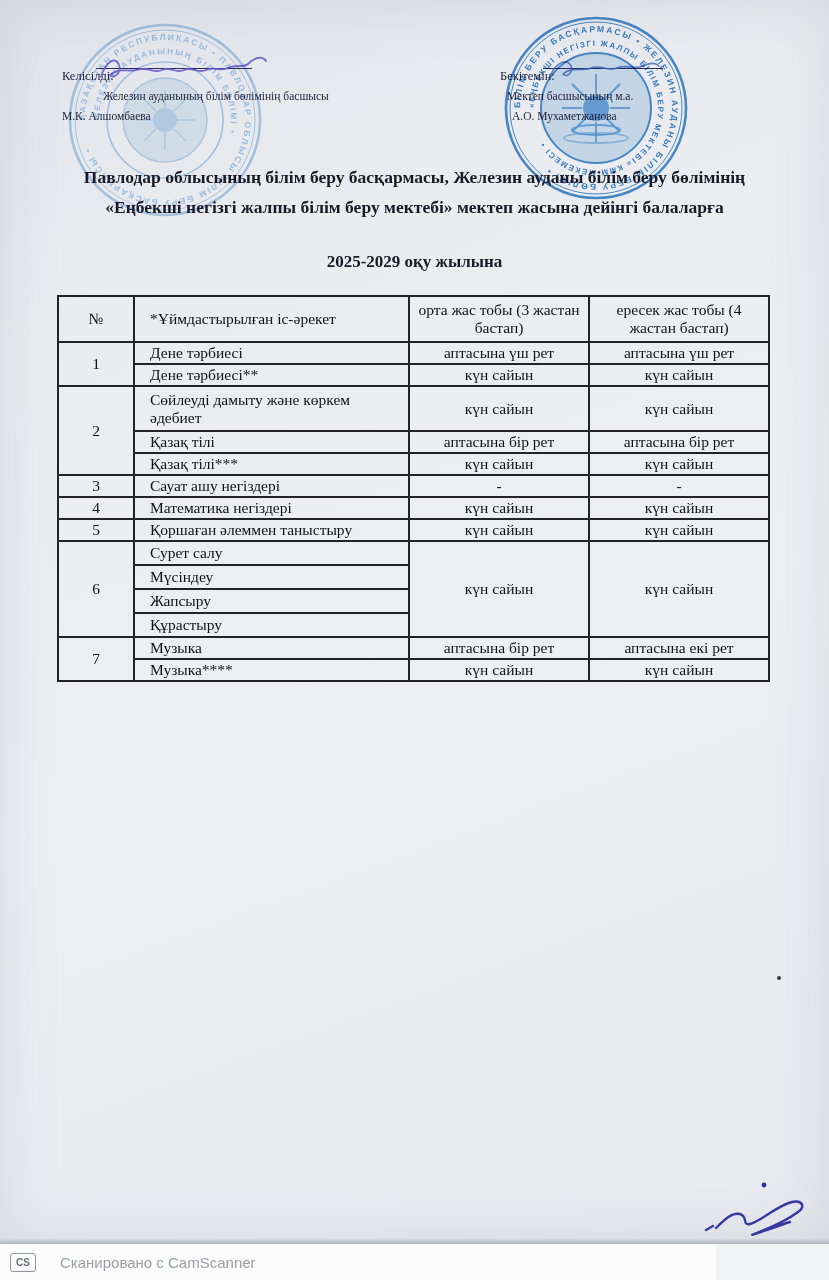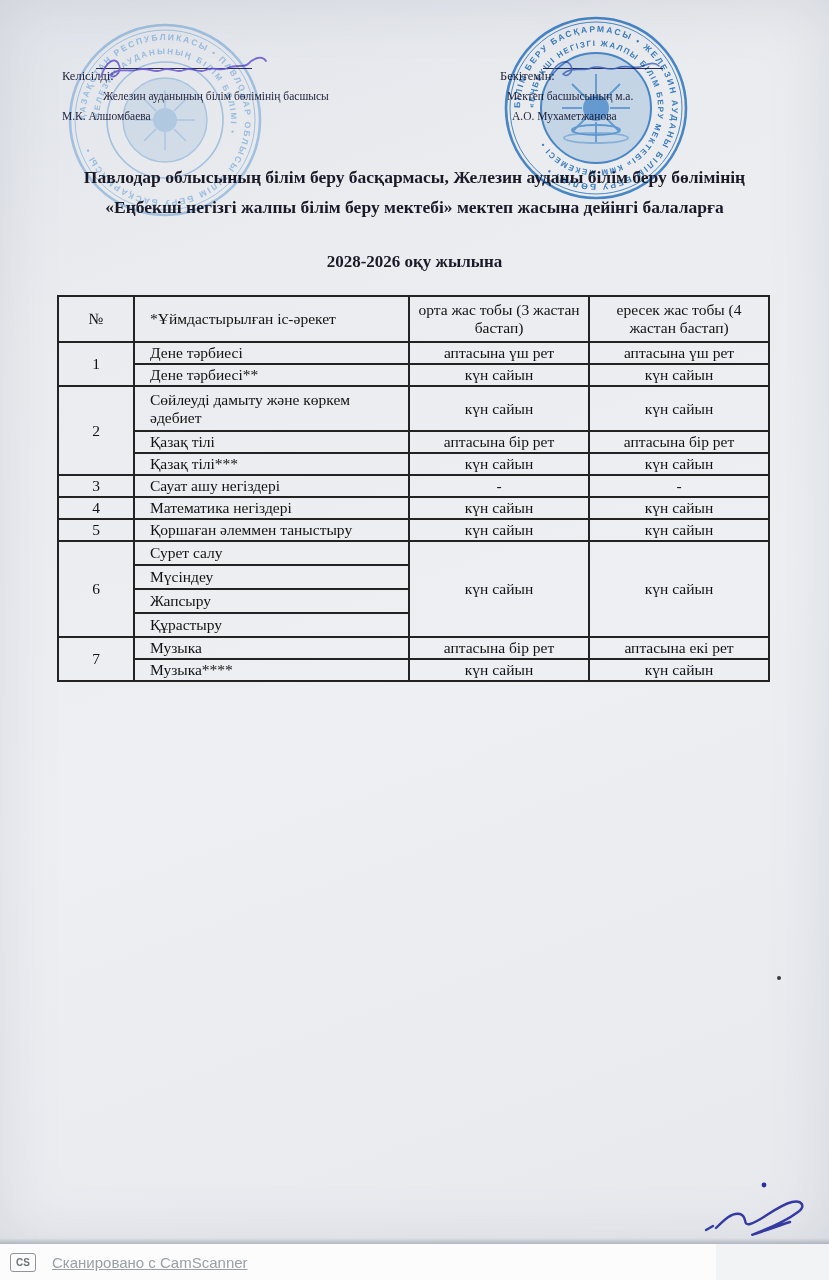--- a/index.html
+++ b/index.html
@@ -32,21 +32,21 @@
   .sig{position:absolute;}
   .speck{position:absolute;border-radius:50%;background:#3a3a3a;}
   
   .paper-edge{position:absolute;left:0;top:1238px;width:829px;height:6px;
          background:linear-gradient(180deg,rgba(150,155,165,0),rgba(140,146,158,.55));}
   .csbar{position:absolute;left:0;top:1244px;width:716px;height:36px;background:#fcfcfc;
          display:flex;align-items:center;font-family:"Liberation Sans",sans-serif;}
   .csbadge{margin-left:10px;width:24px;height:17px;border:1.6px solid #8f959b;border-radius:3px;
          color:#6d7278;font-size:10px;font-weight:bold;display:flex;align-items:center;
          justify-content:center;font-family:"Liberation Sans",sans-serif;}
-  .cstext{margin-left:16px;font-size:15px;color:#9ba0a6;text-decoration:underline;}
+  .cstext{margin-left:24px;font-size:15px;color:#9ba0a6;}
 </style>
 </head>
 <body>
 
 <div class="stage">
   <div class="paper"></div>
 
   <div class="appr" style="left:62px;top:66px;">
     <span class="lbl">Келісілді:</span>
   </div>
@@ -128,21 +128,21 @@
     </text>
     <text font-size="8" font-weight="bold" fill="#2f7cc7" letter-spacing="1.5" font-family="Liberation Sans,sans-serif">
       <textPath href="#rring2">«ЕҢБЕКШІ НЕГІЗГІ ЖАЛПЫ БІЛІМ БЕРУ МЕКТЕБІ» КММ МЕКЕМЕСІ • </textPath>
     </text>
   </svg>
 
   <div class="title">
     <div>Павлодар облысының білім беру басқармасы, Железин ауданы білім беру бөлімінің</div>
     <div>«Еңбекші негізгі жалпы білім беру мектебі» мектеп жасына дейінгі балаларға</div>
   </div>
-  <div class="subtitle">2028-2026 оқу жылына</div>
+  <div class="subtitle">2025-2029 оқу жылына</div>
 
   <table class="sched">
     <colgroup>
       <col style="width:76px">
         <col style="width:275px">
         <col style="width:180px">
         <col style="width:180px">
     </colgroup>
     <tbody>
         <tr class="h46">

